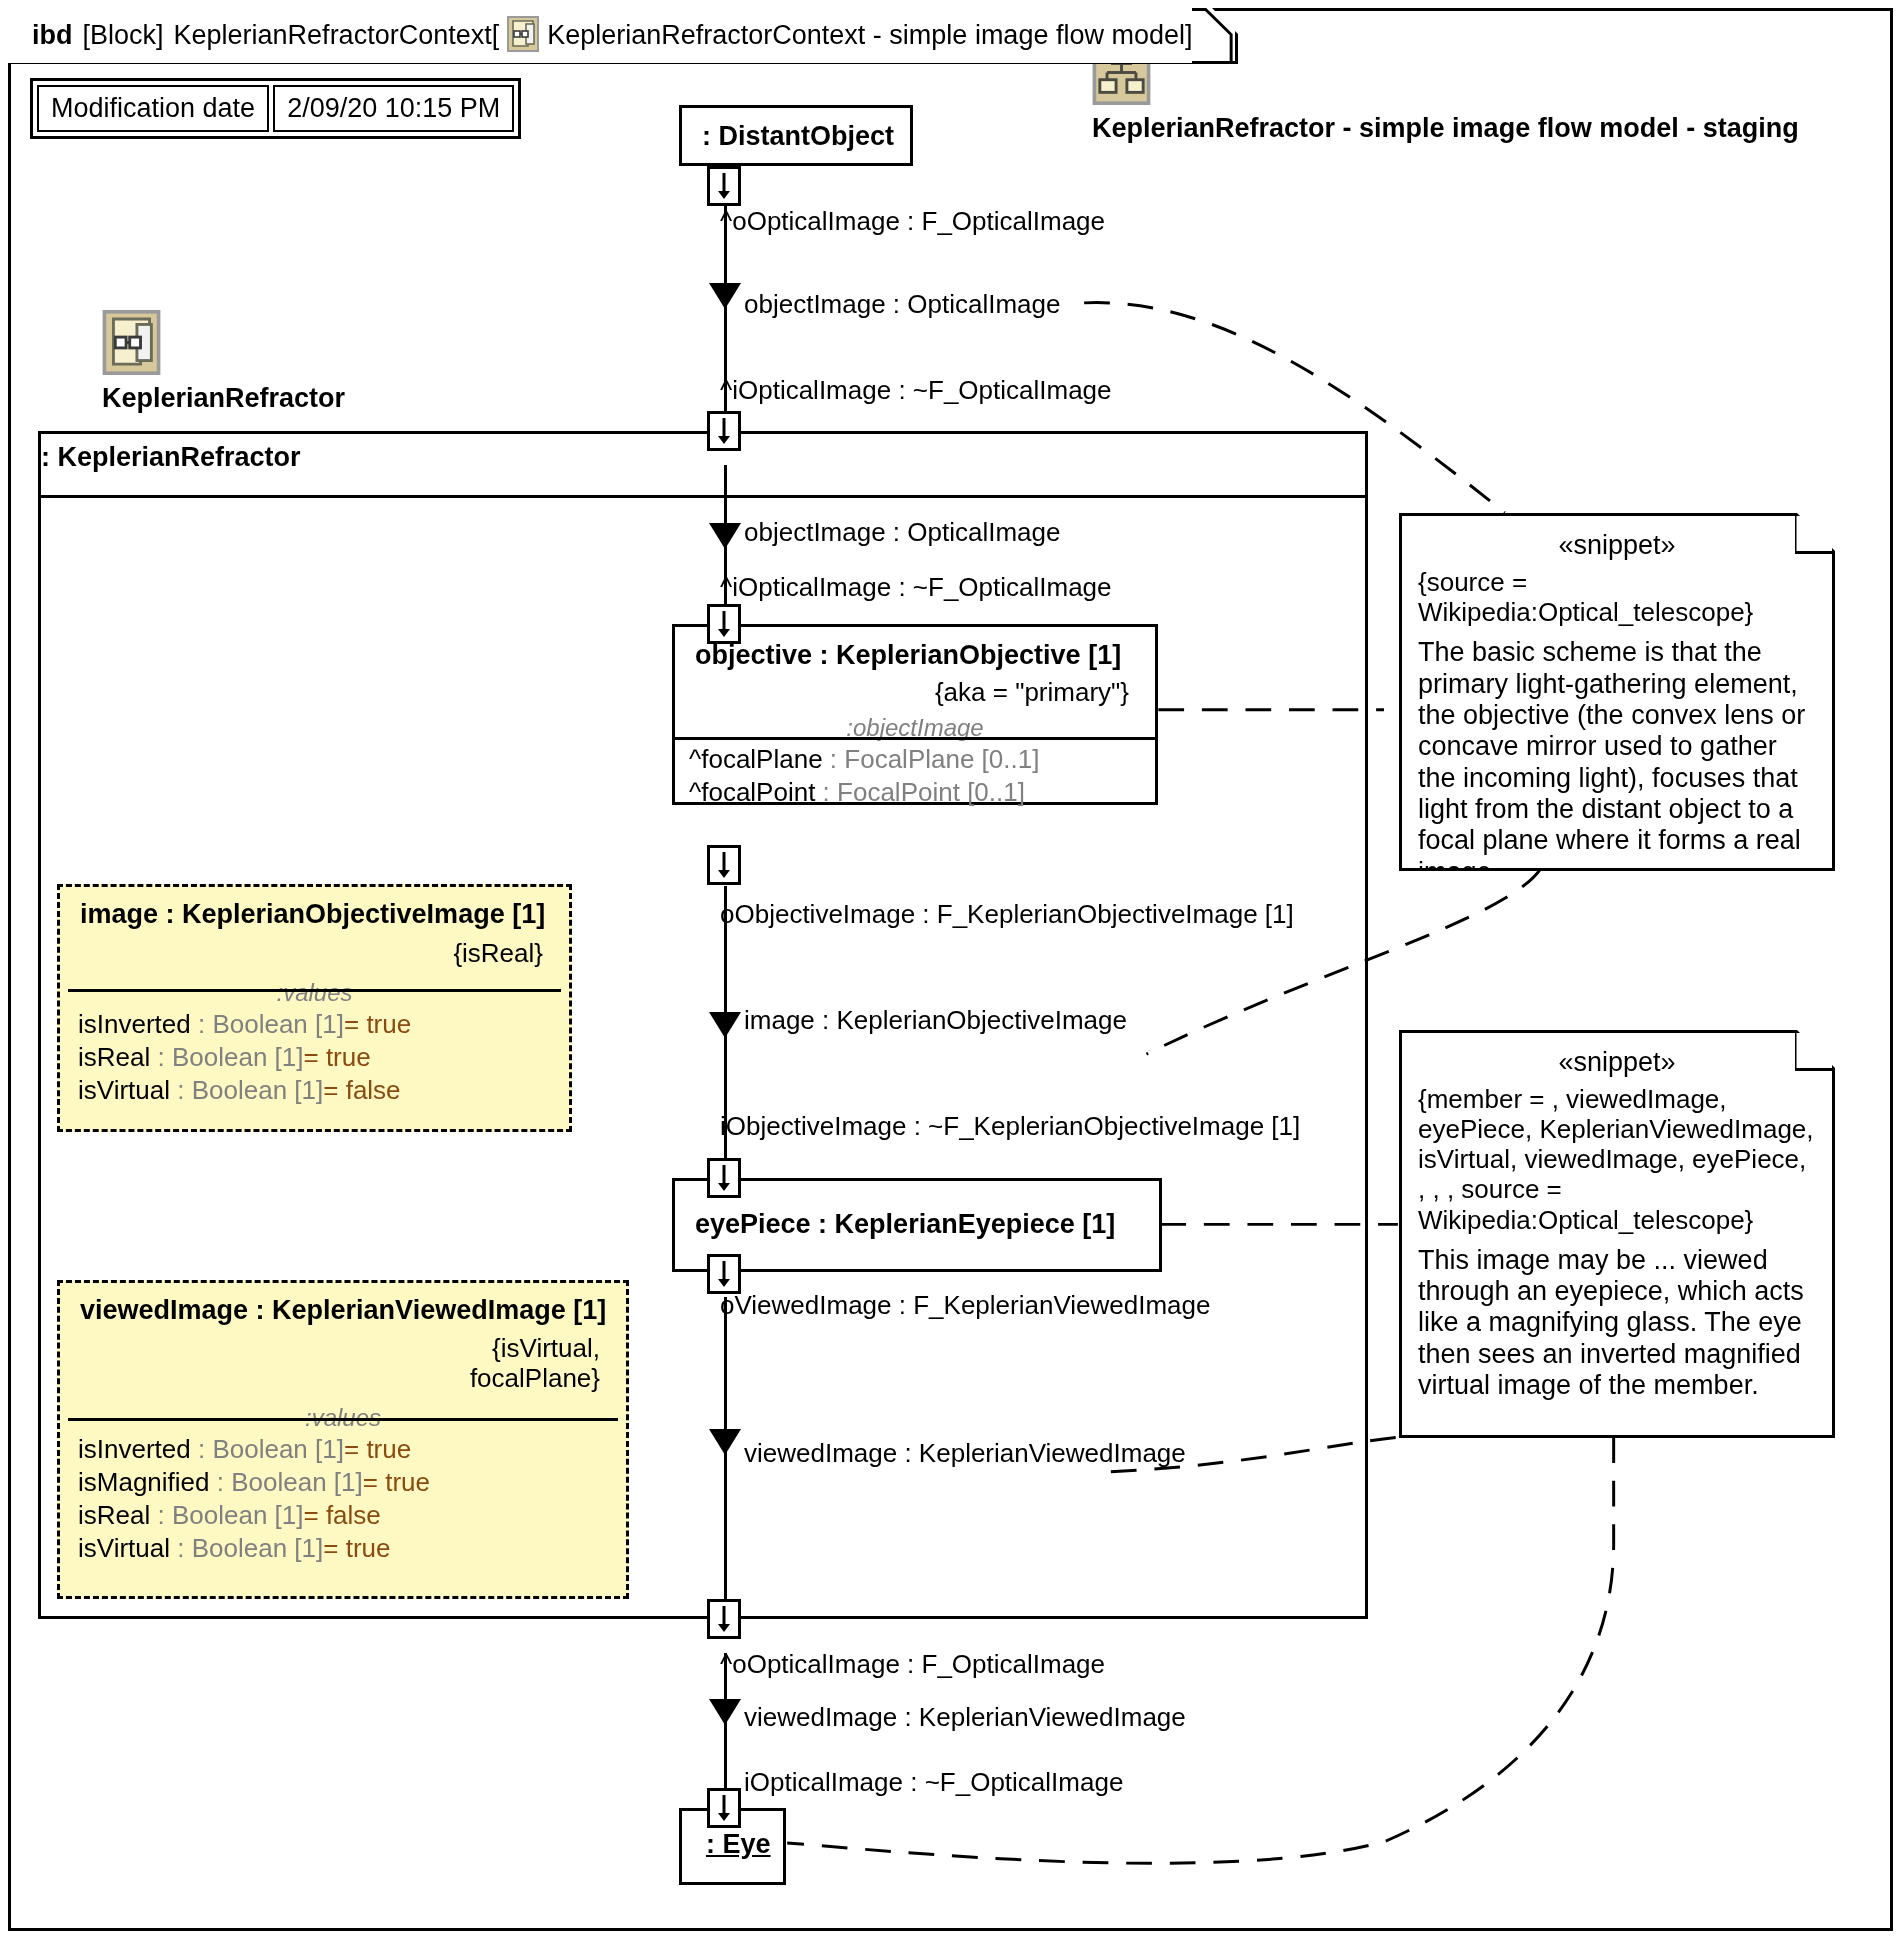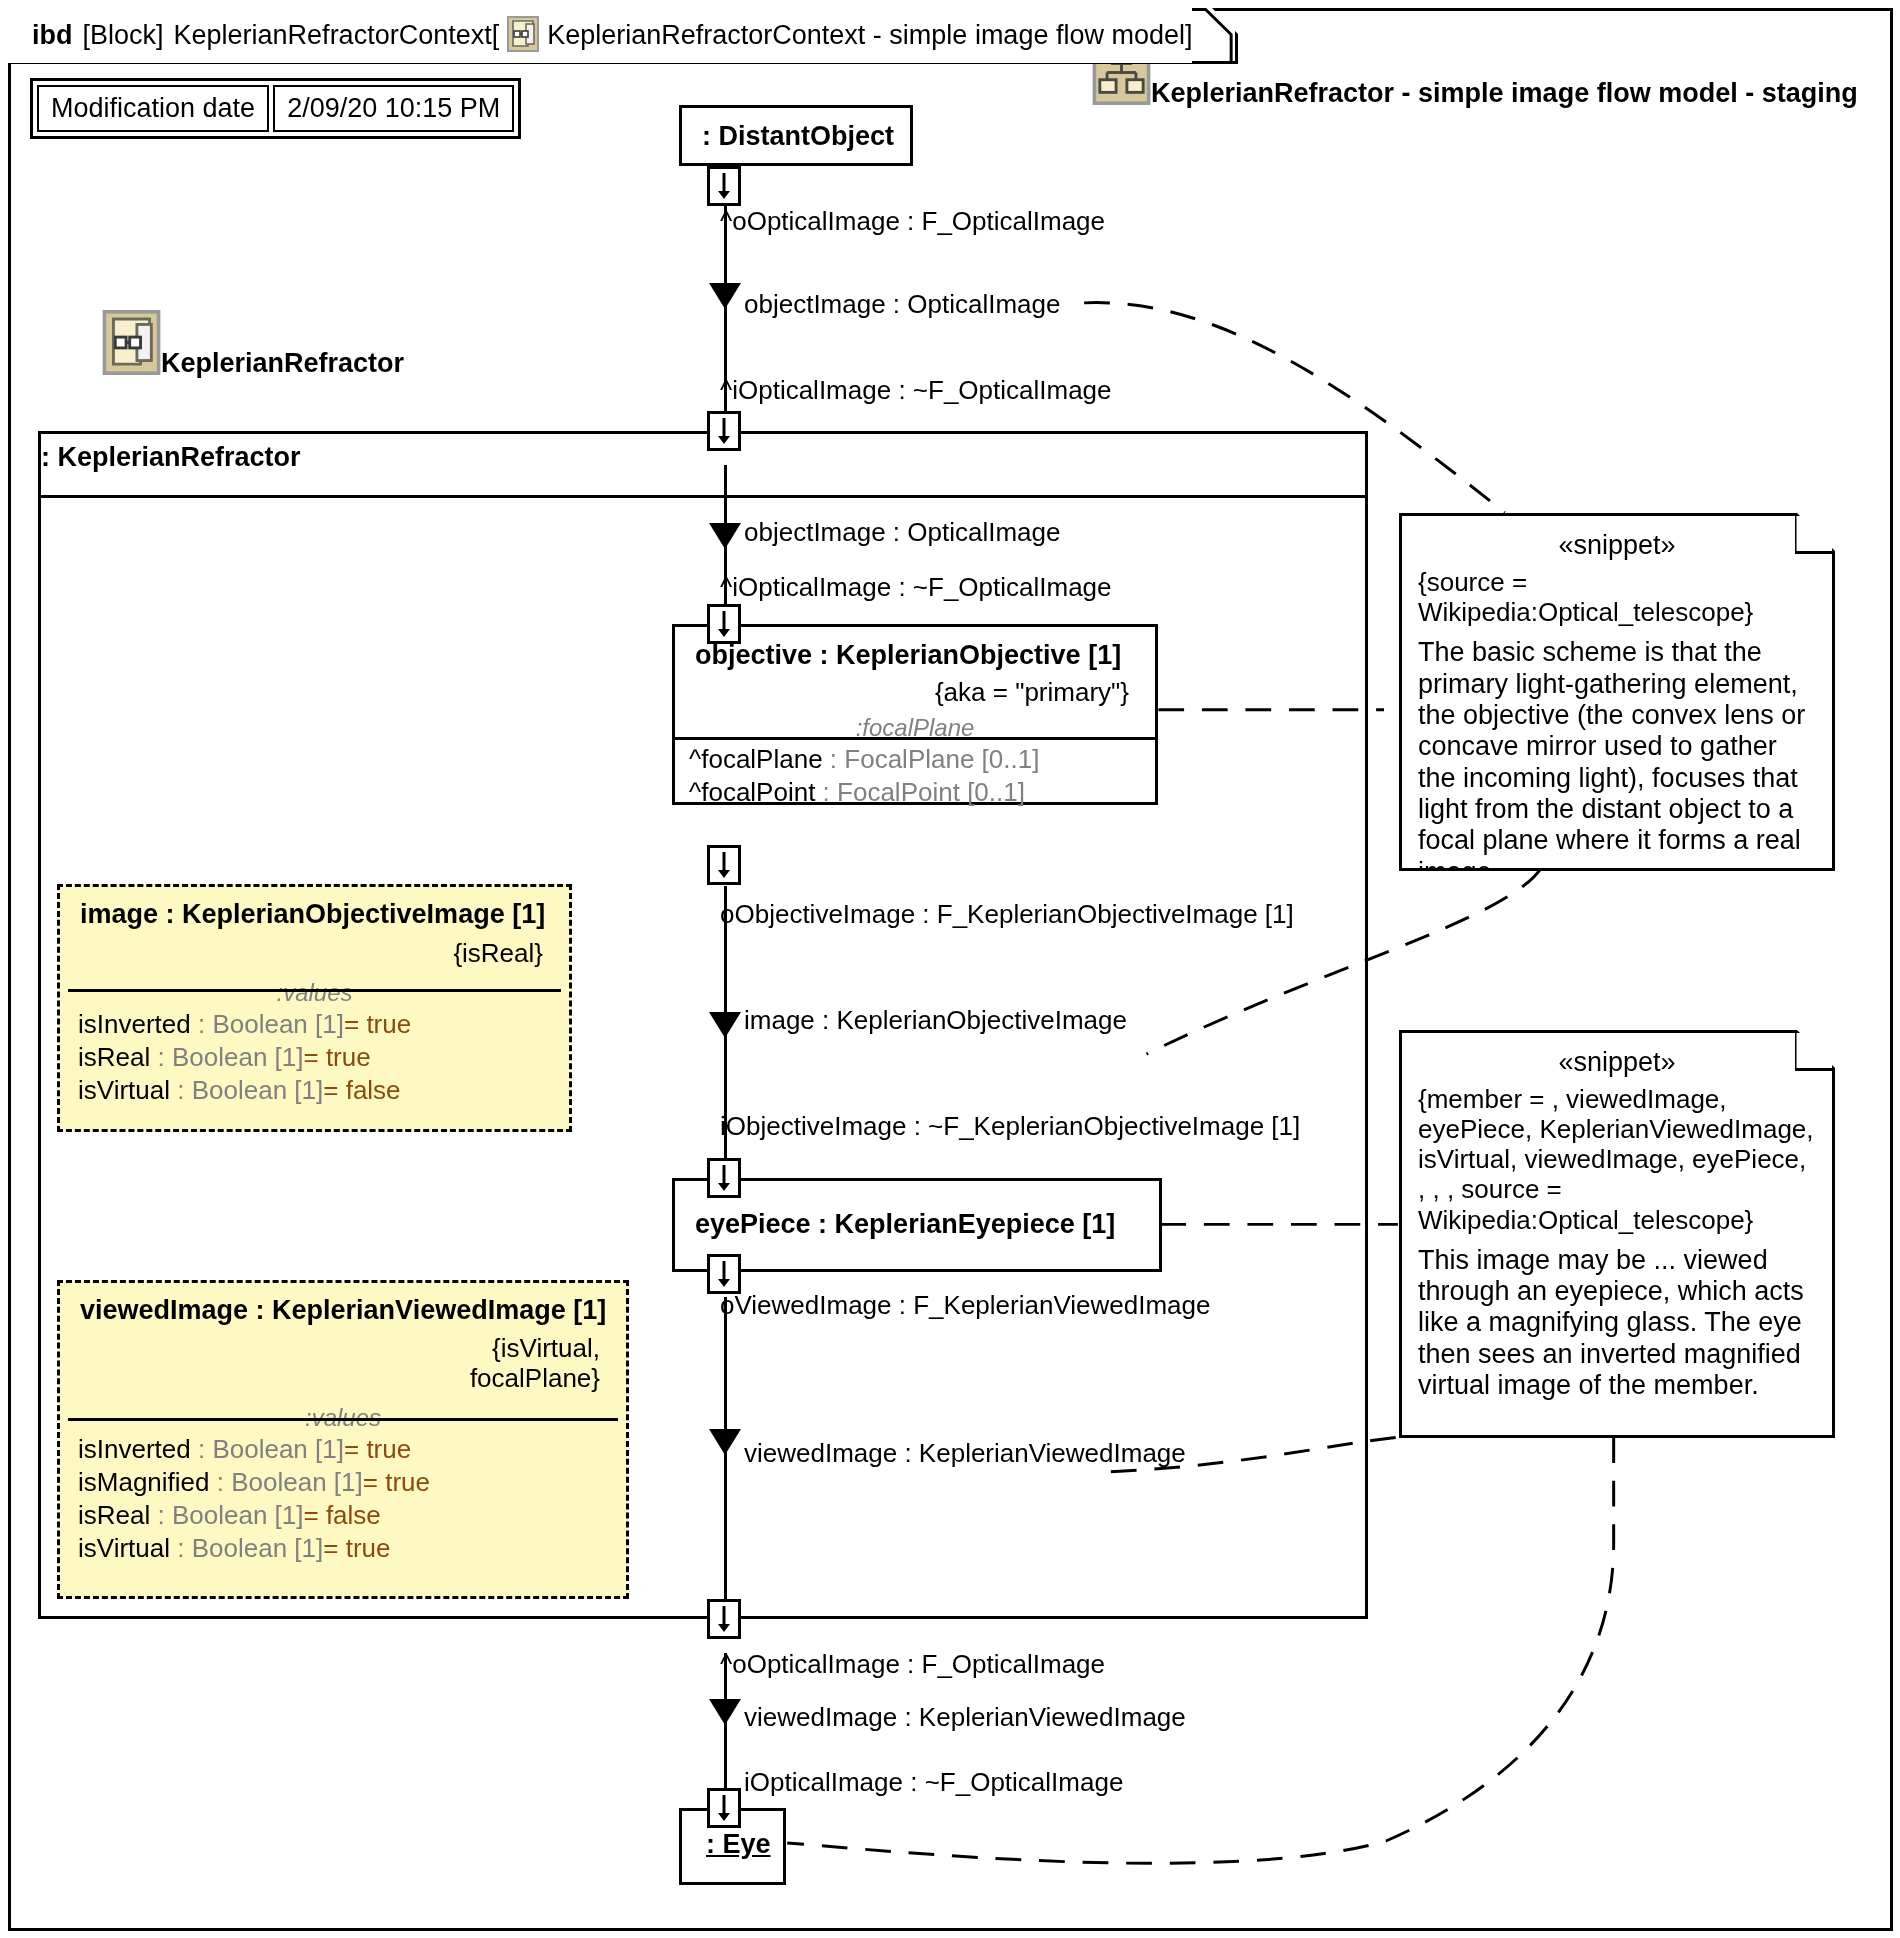--- a/index.html
+++ b/index.html
@@ -78,22 +78,22 @@
     padding: 6px 12px;
     font-size: 27px;
     white-space: nowrap;
     background: #fff;
   }
   #moddate .cell + .cell { margin-left: 4px; }
   
   .iconlabel {
     position: absolute;
     display: flex;
-    flex-direction: row;
-    align-items: flex-end;
+    flex-direction: column;
+    align-items: flex-start;
   }
   .iconlabel .capt {
     font-size: 27px;
     font-weight: bold;
     white-space: nowrap;
     margin-top: 4px;
   }
   
   .part {
     position: absolute;
@@ -300,21 +300,21 @@
         <line x1="9" y1="1" x2="9" y2="22" stroke="#000" stroke-width="3"></line>
         <polygon points="3,19 15,19 9,27" fill="#000"></polygon>
       </svg>
   </div>
 
   <div class="part" style="left:672px; top:624px; width:486px; height:181px;">
     <div class="part-hdr" style="padding:13px 0 0 20px;">objective : KeplerianObjective [1]</div>
     <div style="font-size:26px; text-align:right; padding:6px 26px 0 0;">{aka = "primary"}</div>
     <div class="sep" style="top:110px;"></div>
     <div style="padding-top:6px;">
-      <div class="ital gray" style="font-size:24px; text-align:center;">:focalPlane</div>
+      <div class="ital gray" style="font-size:24px; text-align:center;">:objectImage</div>
       <div style="font-size:26px; padding:2px 0 0 14px; white-space:nowrap;">
         <span>^focalPlane</span><span class="gray"> : </span><span class="gray">FocalPlane [0..1]</span>
       </div>
       <div style="font-size:26px; padding:2px 0 0 14px; white-space:nowrap;">
         <span>^focalPoint</span><span class="gray"> : </span><span class="gray">FocalPoint [0..1]</span>
       </div>
     </div>
   </div>
   <div class="port" style="left:707px; top:604px;">
     <svg width="18" height="28" viewBox="0 0 18 28">

